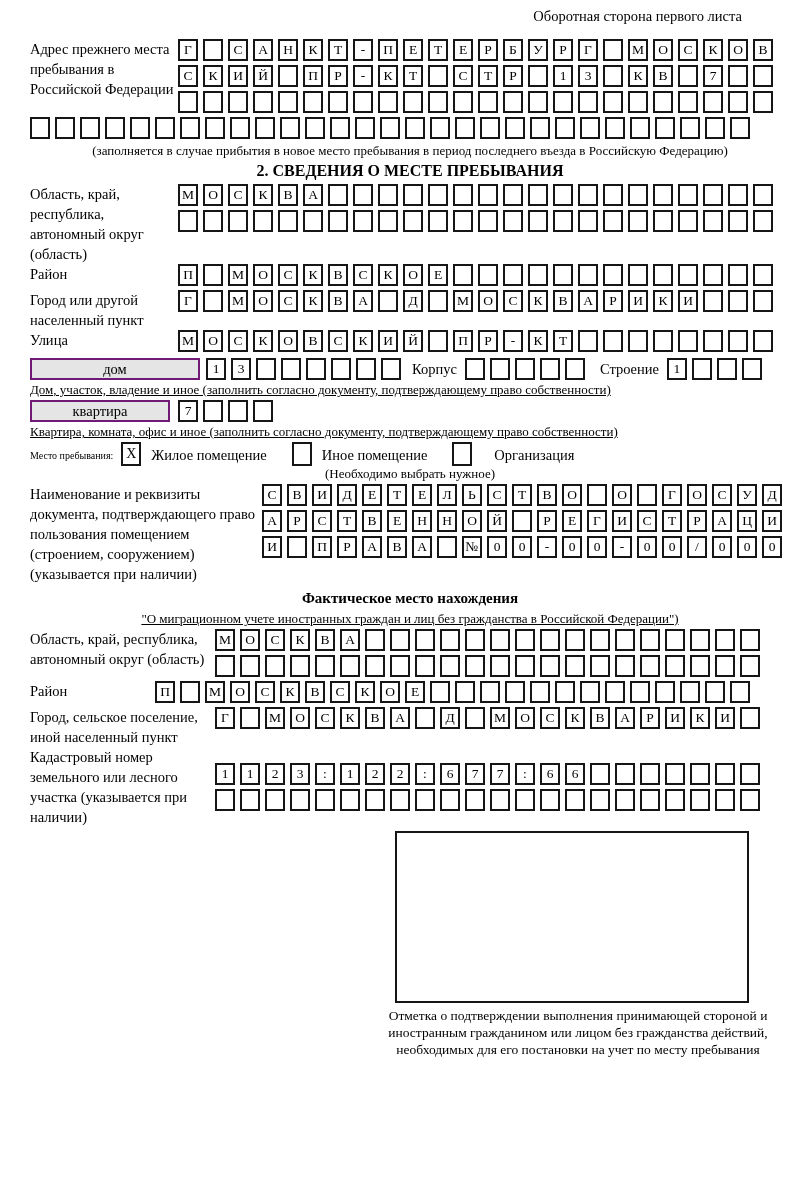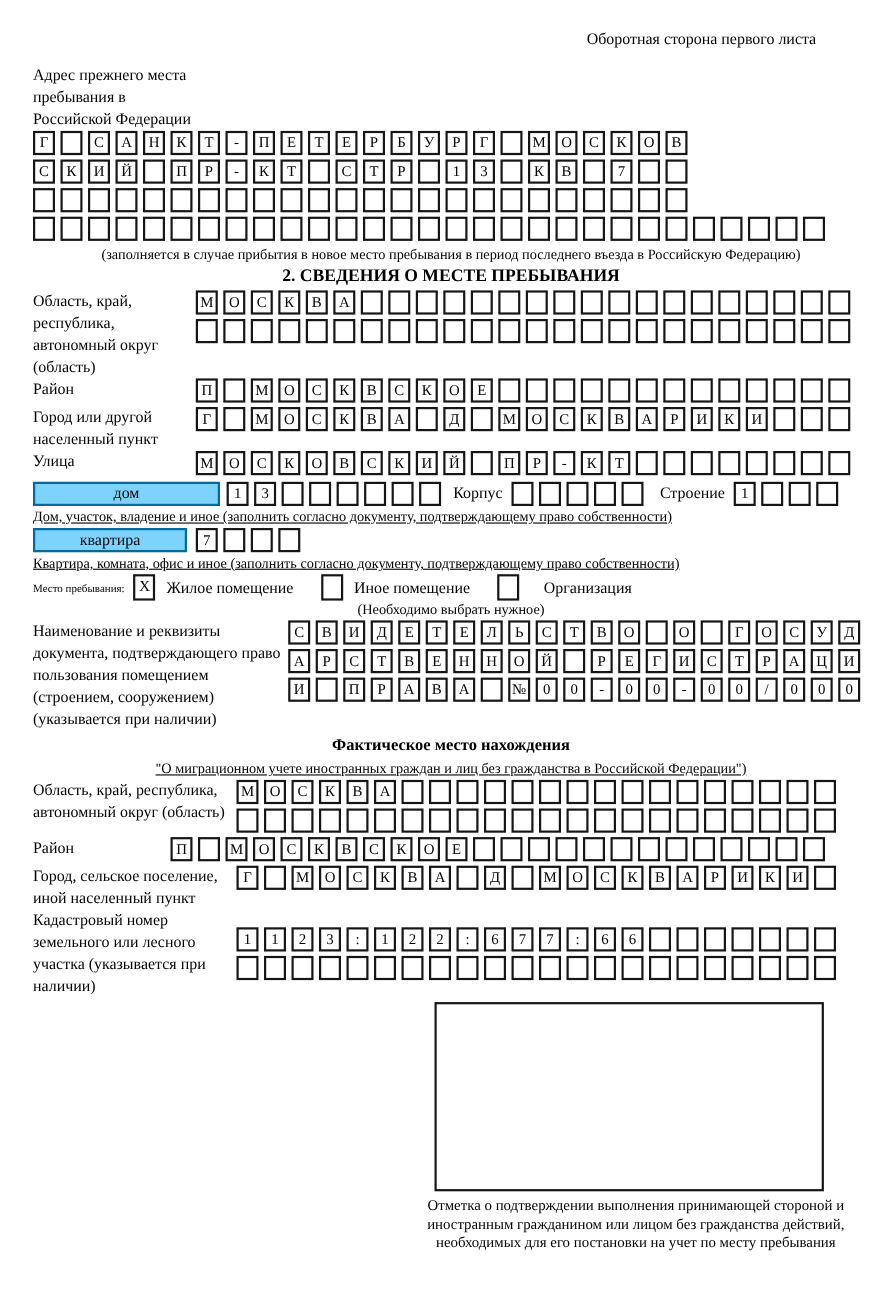--- a/index.html
+++ b/index.html
@@ -1,39 +1,39 @@
 <!DOCTYPE html>
 <html><head>
 <meta charset="utf-8">
 <style>
   html,body{margin:0;padding:0;background:#fff;color:#000;}
   body{width:800px;height:1180px;font-family:"Liberation Serif","DejaVu Serif",serif;font-size:14.5px;overflow:hidden;}
-  .page{box-sizing:border-box;width:800px;height:1180px;padding:28px 10px 0 30px;}
+  .page{box-sizing:border-box;width:800px;height:1180px;padding:8px 10px 0 30px;}
   .hdr-note{text-align:right;font-size:14.5px;padding-right:48px;}
   .cell{box-sizing:content-box;width:16px;height:18px;border:2px solid #161616;margin-right:5px;display:flex;align-items:center;justify-content:center;font-size:13.5px;line-height:1;flex:none;background:#fff;}
   .boxrow{display:flex;margin-bottom:4px;}
   .field{display:flex;align-items:flex-start;}
   .flabel{flex:none;font-size:14.5px;line-height:20px;}
   .w148{width:148px;}
   .w185{width:185px;}
   .w125{width:125px;}
   .w232{width:232px;}
   .rows{flex:none;}
   .center{text-align:center;}
   .cap{font-size:13px;line-height:16px;}
   .h2{font-weight:bold;font-size:16px;text-align:center;margin:3px 0 4px 0;}
   .h3{font-weight:bold;font-size:15px;text-align:center;margin:6px 0 4px 0;}
-  .rect-label{box-sizing:content-box;border:2px solid #0369a1;height:18px;display:flex;align-items:center;justify-content:center;font-size:14.5px;flex:none;background:#7dd3fc;}
+  .rect-label{box-sizing:content-box;border:2px solid #701a75;height:18px;display:flex;align-items:center;justify-content:center;font-size:14.5px;flex:none;background:#e5e5e5;}
   .inline-row{display:flex;align-items:center;}
   .chk{box-sizing:content-box;width:16px;height:20px;border:2px solid #161616;display:flex;align-items:center;justify-content:center;font-size:14px;flex:none;margin-top:-2px;}
   .stay-label{font-size:10px;}
   .opt-label{font-size:14.5px;}
   .stamp{box-sizing:border-box;width:354px;height:172px;border:2px solid #161616;margin-left:365px;margin-top:4px;}
   .stamp-cap{width:424px;margin-left:336px;text-align:center;font-size:13.5px;line-height:17px;margin-top:4px;}
-  .mt2{margin-top:2px;} .mt4{margin-top:4px;} .mt14{margin-top:14px;flex-direction:column;}
+  .mt2{margin-top:2px;} .mt4{margin-top:4px;} .mt14{margin-top:14px;}
   .mb2{margin-bottom:2px;text-decoration:underline;}
   .mr6{margin-right:6px;} .mr8{margin-right:8px;} .mr10{margin-right:10px;} .mr25{margin-right:25px;}
 </style>
 </head>
 <body>
 
 <div class="page">
 
   <div class="hdr-note">Оборотная сторона первого листа</div>
 

